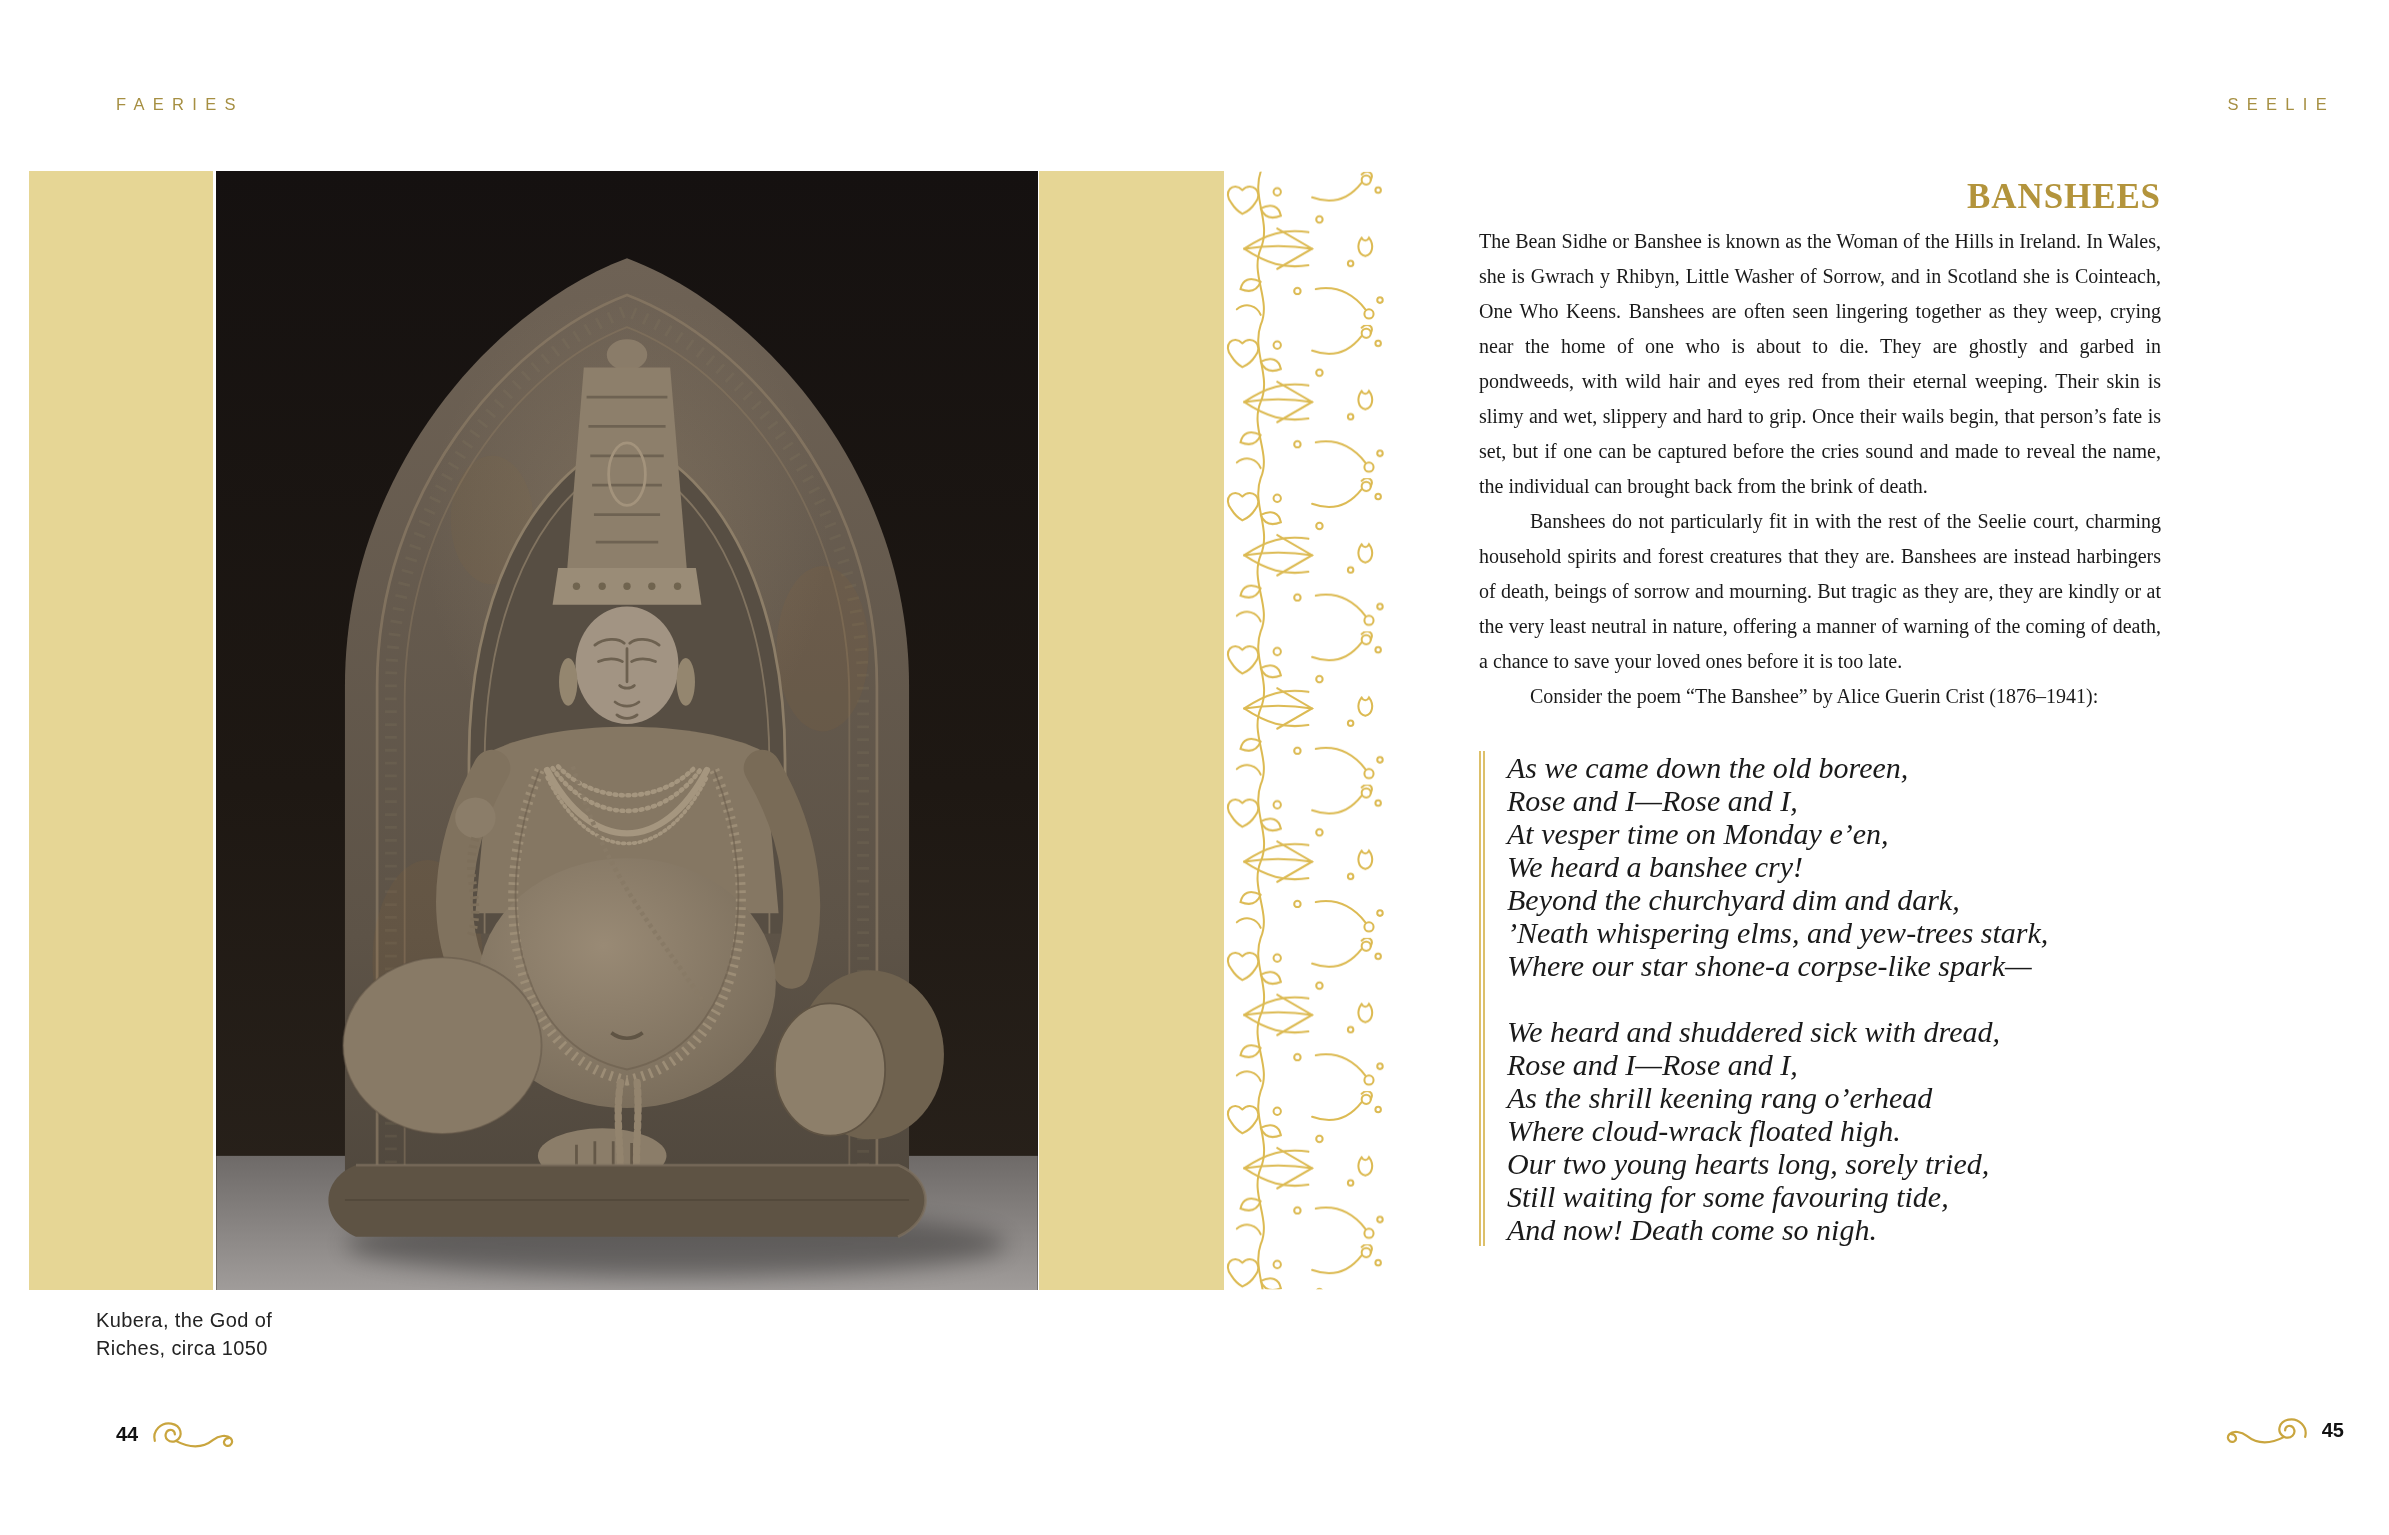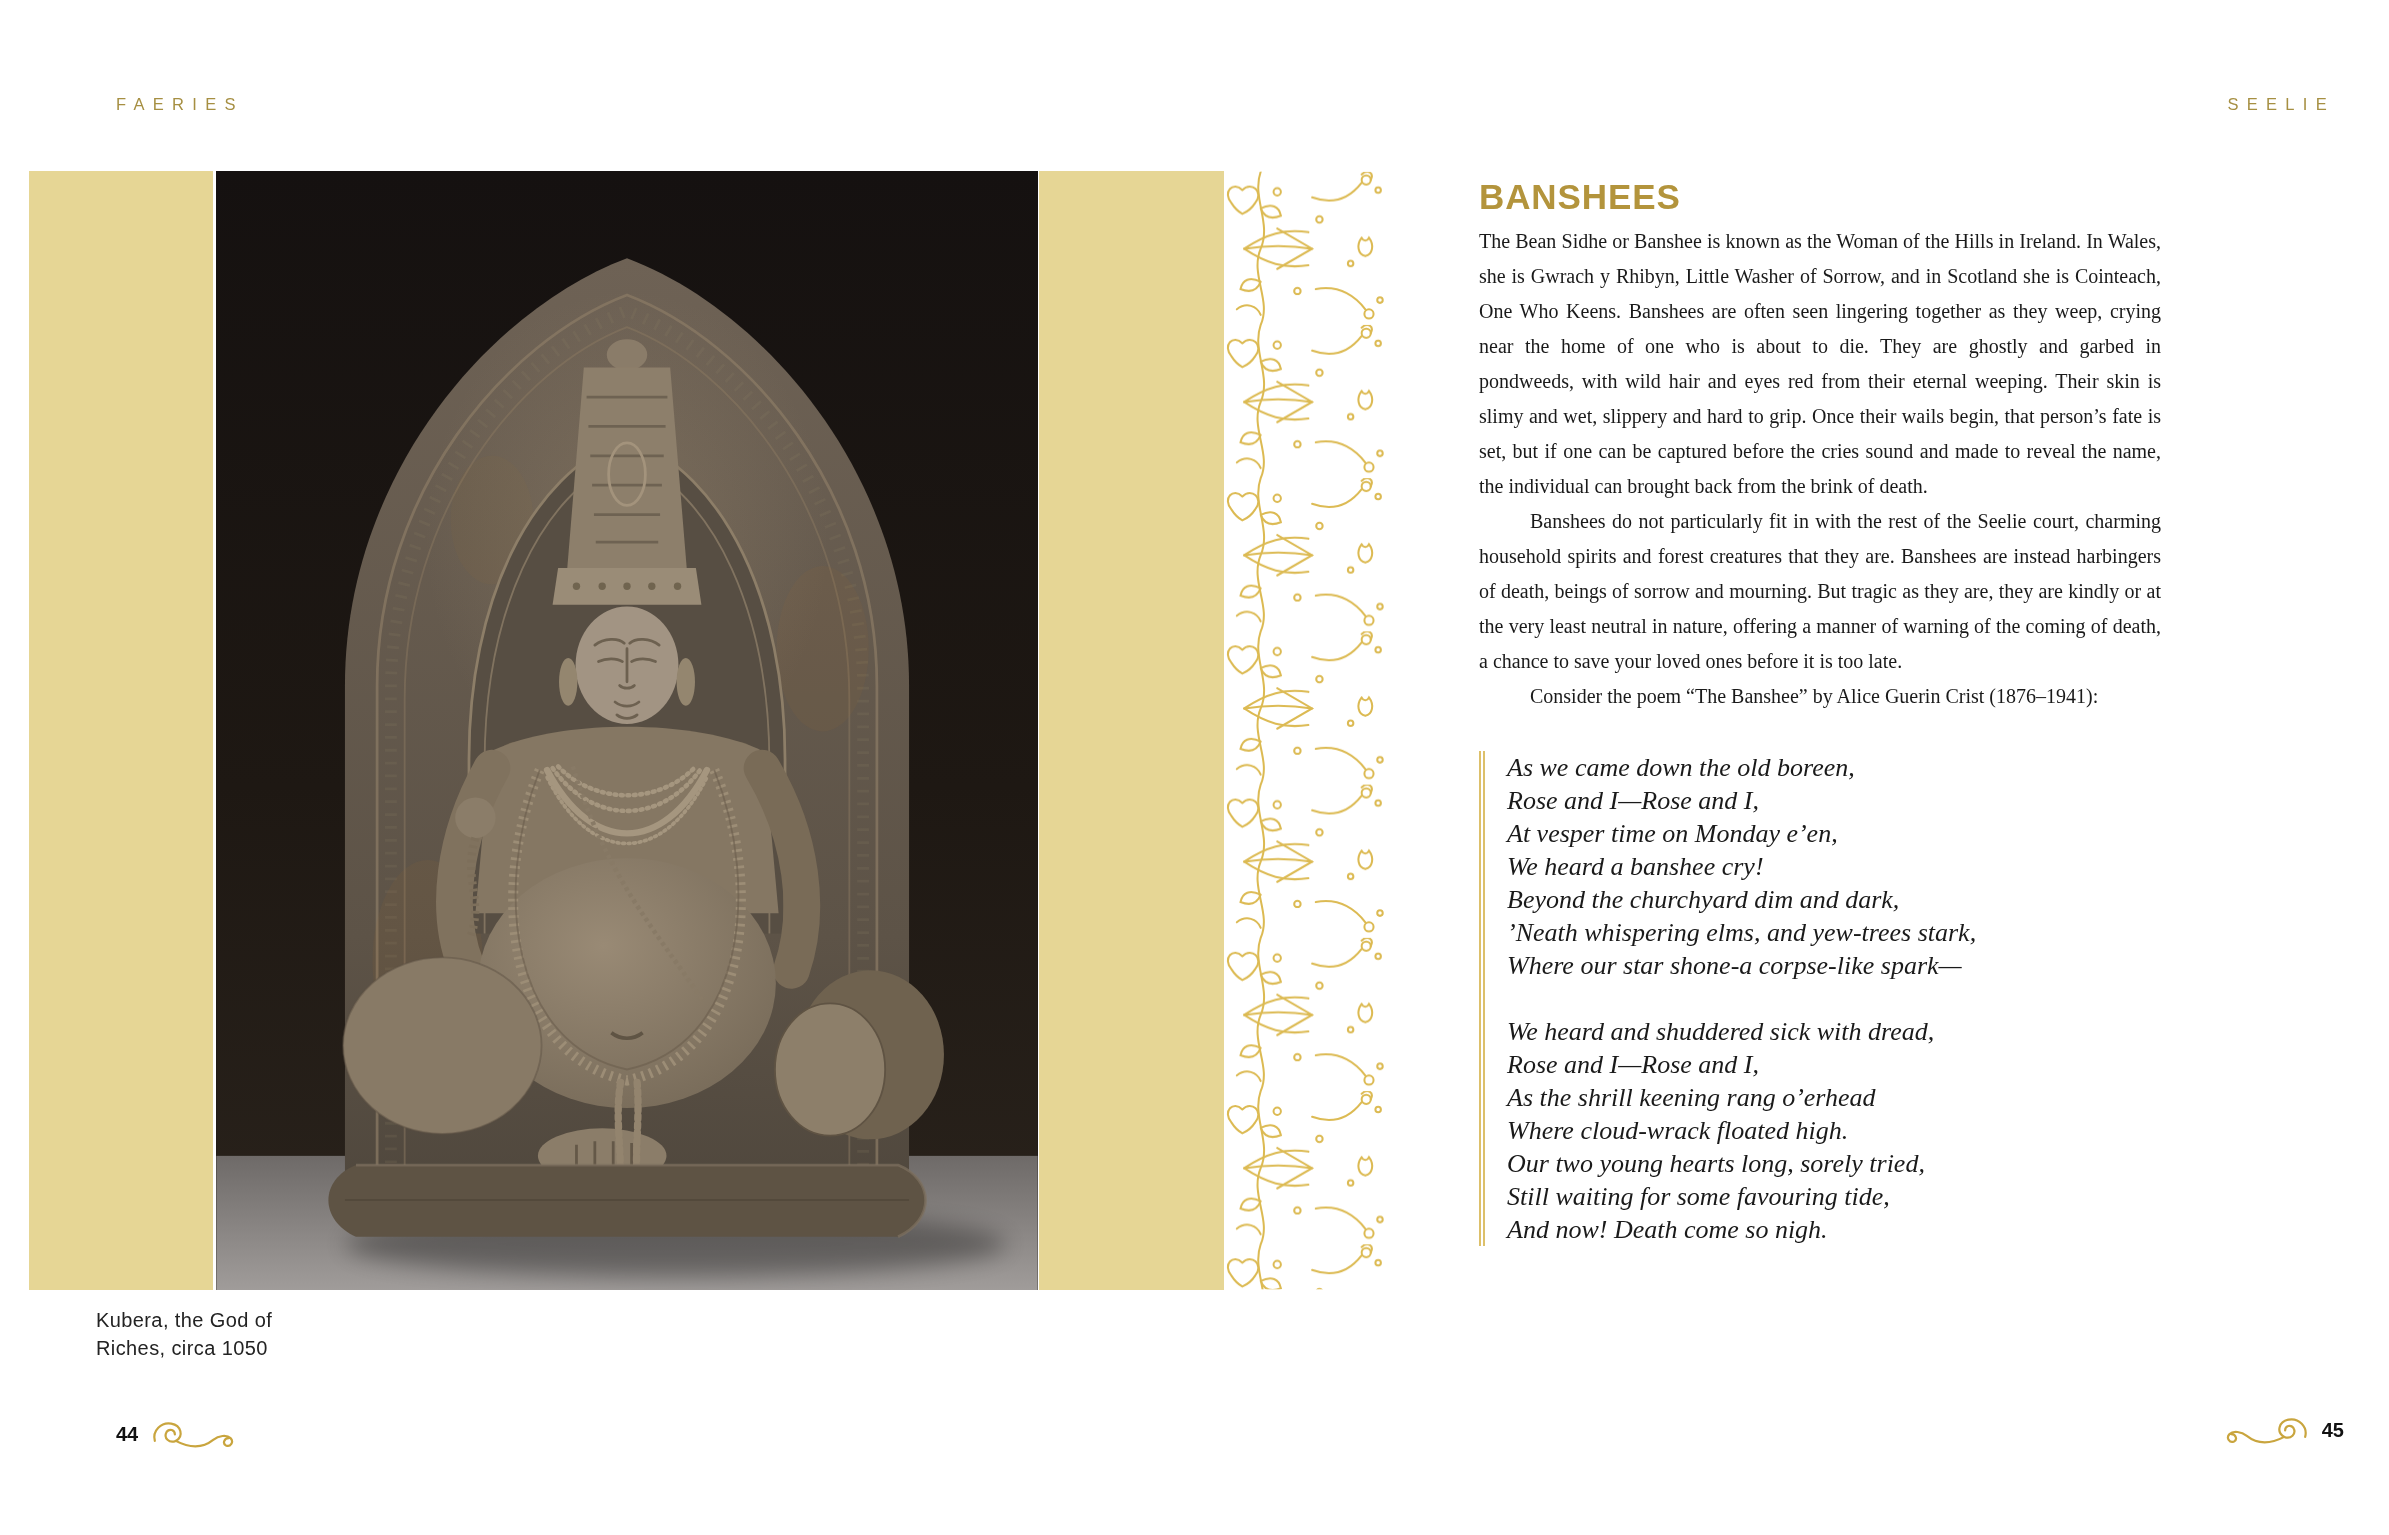--- a/index.html
+++ b/index.html
@@ -48,35 +48,36 @@
     font-weight:bold;font-size:20px;color:#111111;
   }
   .folio-left{left:87px;top:1419px;}
   .folio-right{right:74px;top:1415px;}
   .flourish{display:block;}
   
   .text-col{position:absolute;left:1450px;top:178px;width:682px;}
   .heading{
     font-size:35px;font-weight:bold;color:#b3943c;
     letter-spacing:0.9px;line-height:37px;margin:0 0 9.2px 0;
-    font-family:Liberation Sans, sans-serif;
+    font-family:Liberation Serif, serif;
+    text-align:right;
   }
   .body-par{
     margin:0;
     font-size:20px;line-height:35px;color:#1a1a1a;
     text-align:justify;
   }
   .body-par.indent{text-indent:51px;}
   .poem{
     margin-top:37px;
     border-left:6.4px double #ddc06a;
     padding-left:22px;
   }
   .poem-line{
-    font-size:26px;line-height:33px;color:#1a1a1a;
+    font-size:30px;line-height:33px;color:#1a1a1a;
     font-style:italic;
   }
   .stanza-gap{height:33px;}
 </style>
 </head>
 <body>
 
 <div class="spread">
 
   <div class="running-head rh-left">FAERIES</div>

